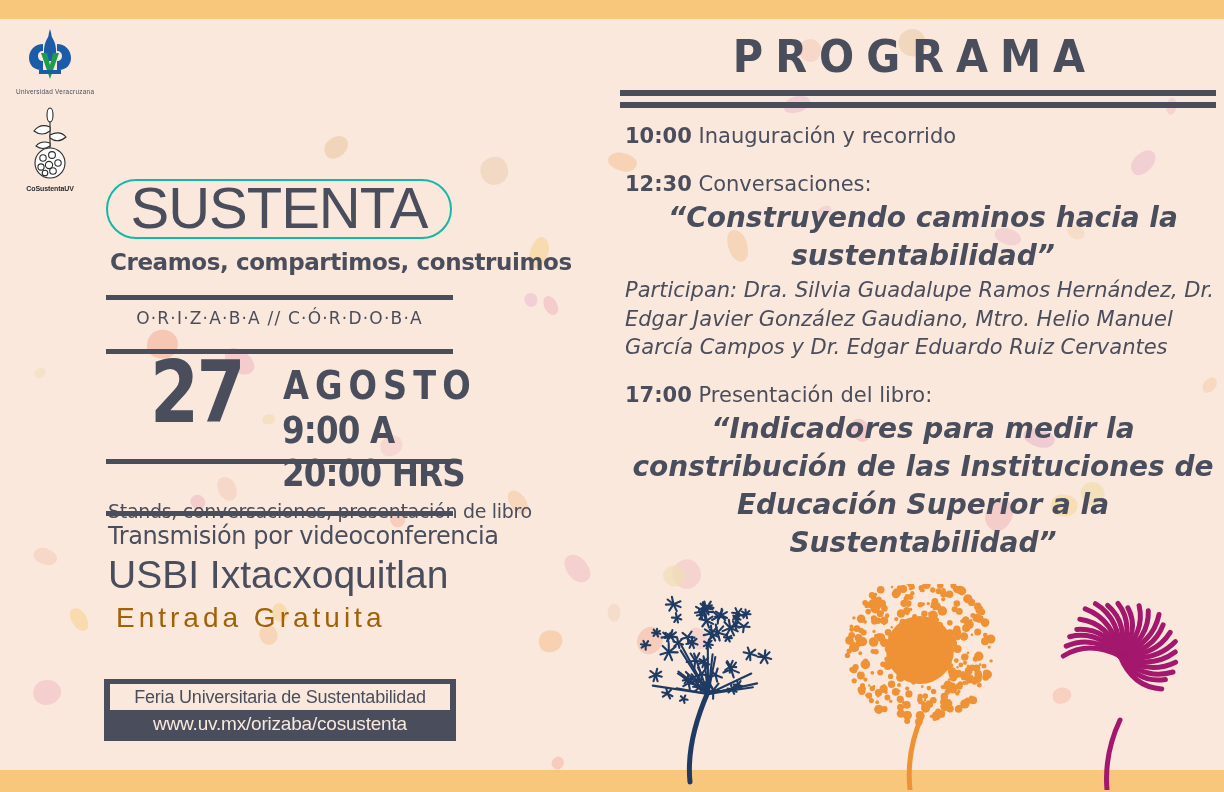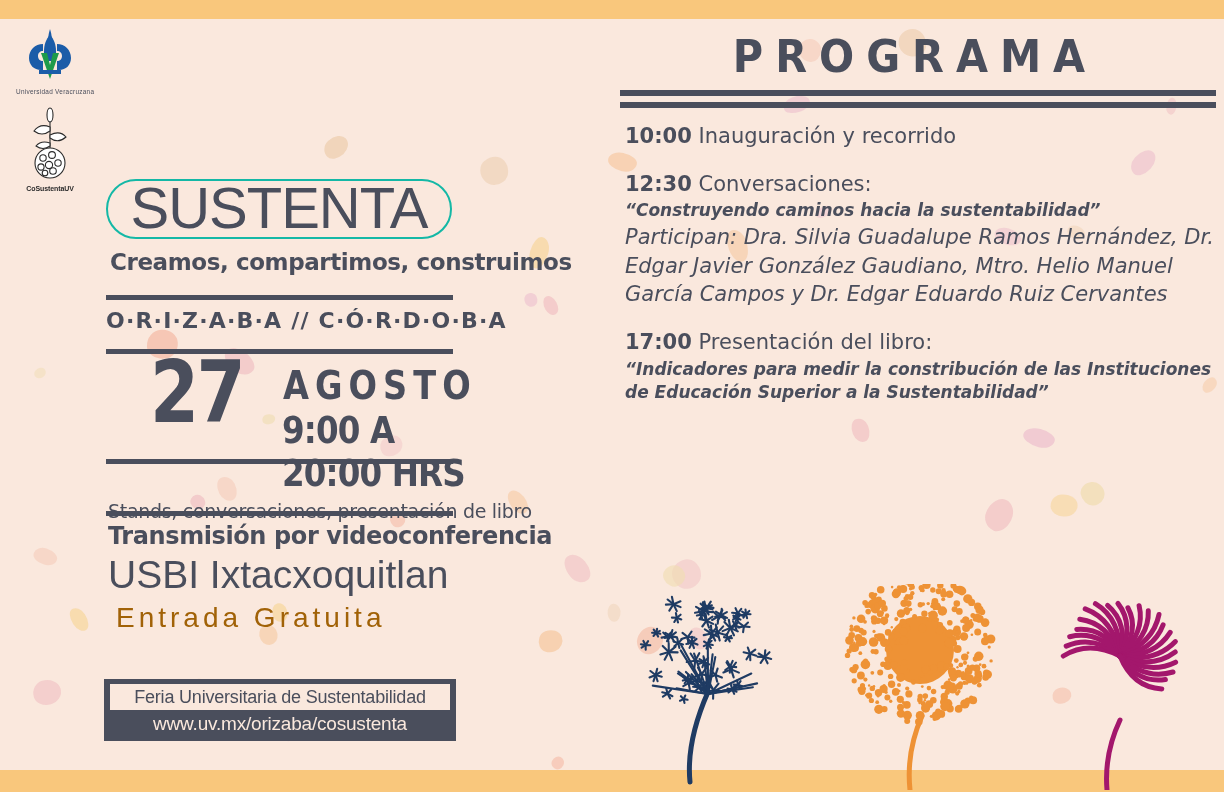--- a/index.html
+++ b/index.html
@@ -121,22 +121,22 @@
   .rule.r1 { top: 276px; }
   .rule.r2 { top: 330px; }
   .rule.r3 { top: 440px; }
   .rule.r4 { top: 492px; }
 
   
   .cities {
     position: absolute; left: 106px; top: 289px;
     width: 347px; text-align: center;
     font-family: "DejaVu Sans", sans-serif;
-    font-weight: 700;
-    font-size: 22px;
+    font-weight: 400;
+    font-size: 17px;
     letter-spacing: 1.2px;
     color: #4A4E5C;
     white-space: nowrap;
   }
 
   
   .date-block { position: absolute; left: 106px; top: 336px; width: 350px; height: 100px; margin-left: 44px; }
   .day-num {
     position: absolute; left: 0; top: -6px;
     font-family: "DejaVu Sans", sans-serif;
@@ -176,21 +176,21 @@
     font-weight: 400;
     letter-spacing: -0.3px;
     color: #4A4E5C;
     margin-top: 28px;
   }
 
   
   .broadcast-line {
     position: absolute; left: 108px; top: 503px;
     font-family: "DejaVu Sans", sans-serif;
-    font-weight: 700;
+    font-weight: 400;
     font-size: 24px;
     letter-spacing: -0.4px;
     color: #4A4E5C;
   }
   .venue {
     position: absolute; left: 108px; top: 534px;
     font-family: "Liberation Sans", sans-serif;
     font-weight: 400;
     font-size: 39px;
     letter-spacing: 0px;
@@ -261,24 +261,25 @@
     font-size: 21px;
     line-height: 1.32;
     color: #4A4E5C;
   }
   .sched-head .t { font-weight: 700; }
   .sched-head .d { font-weight: 400; }
   .sched-sub {
     font-family: "DejaVu Sans", sans-serif;
     font-style: italic;
     font-weight: 700;
-    font-size: 17px;
+    font-size: 28px;
     line-height: 1.35;
     color: #4A4E5C;
     margin-top: 1px;
+    text-align: center;
   }
   .sched-part {
     font-family: "DejaVu Sans", sans-serif;
     font-style: italic;
     font-weight: 400;
     font-size: 21px;
     line-height: 1.36;
     color: #4A4E5C;
     margin-top: 1px;
   }

